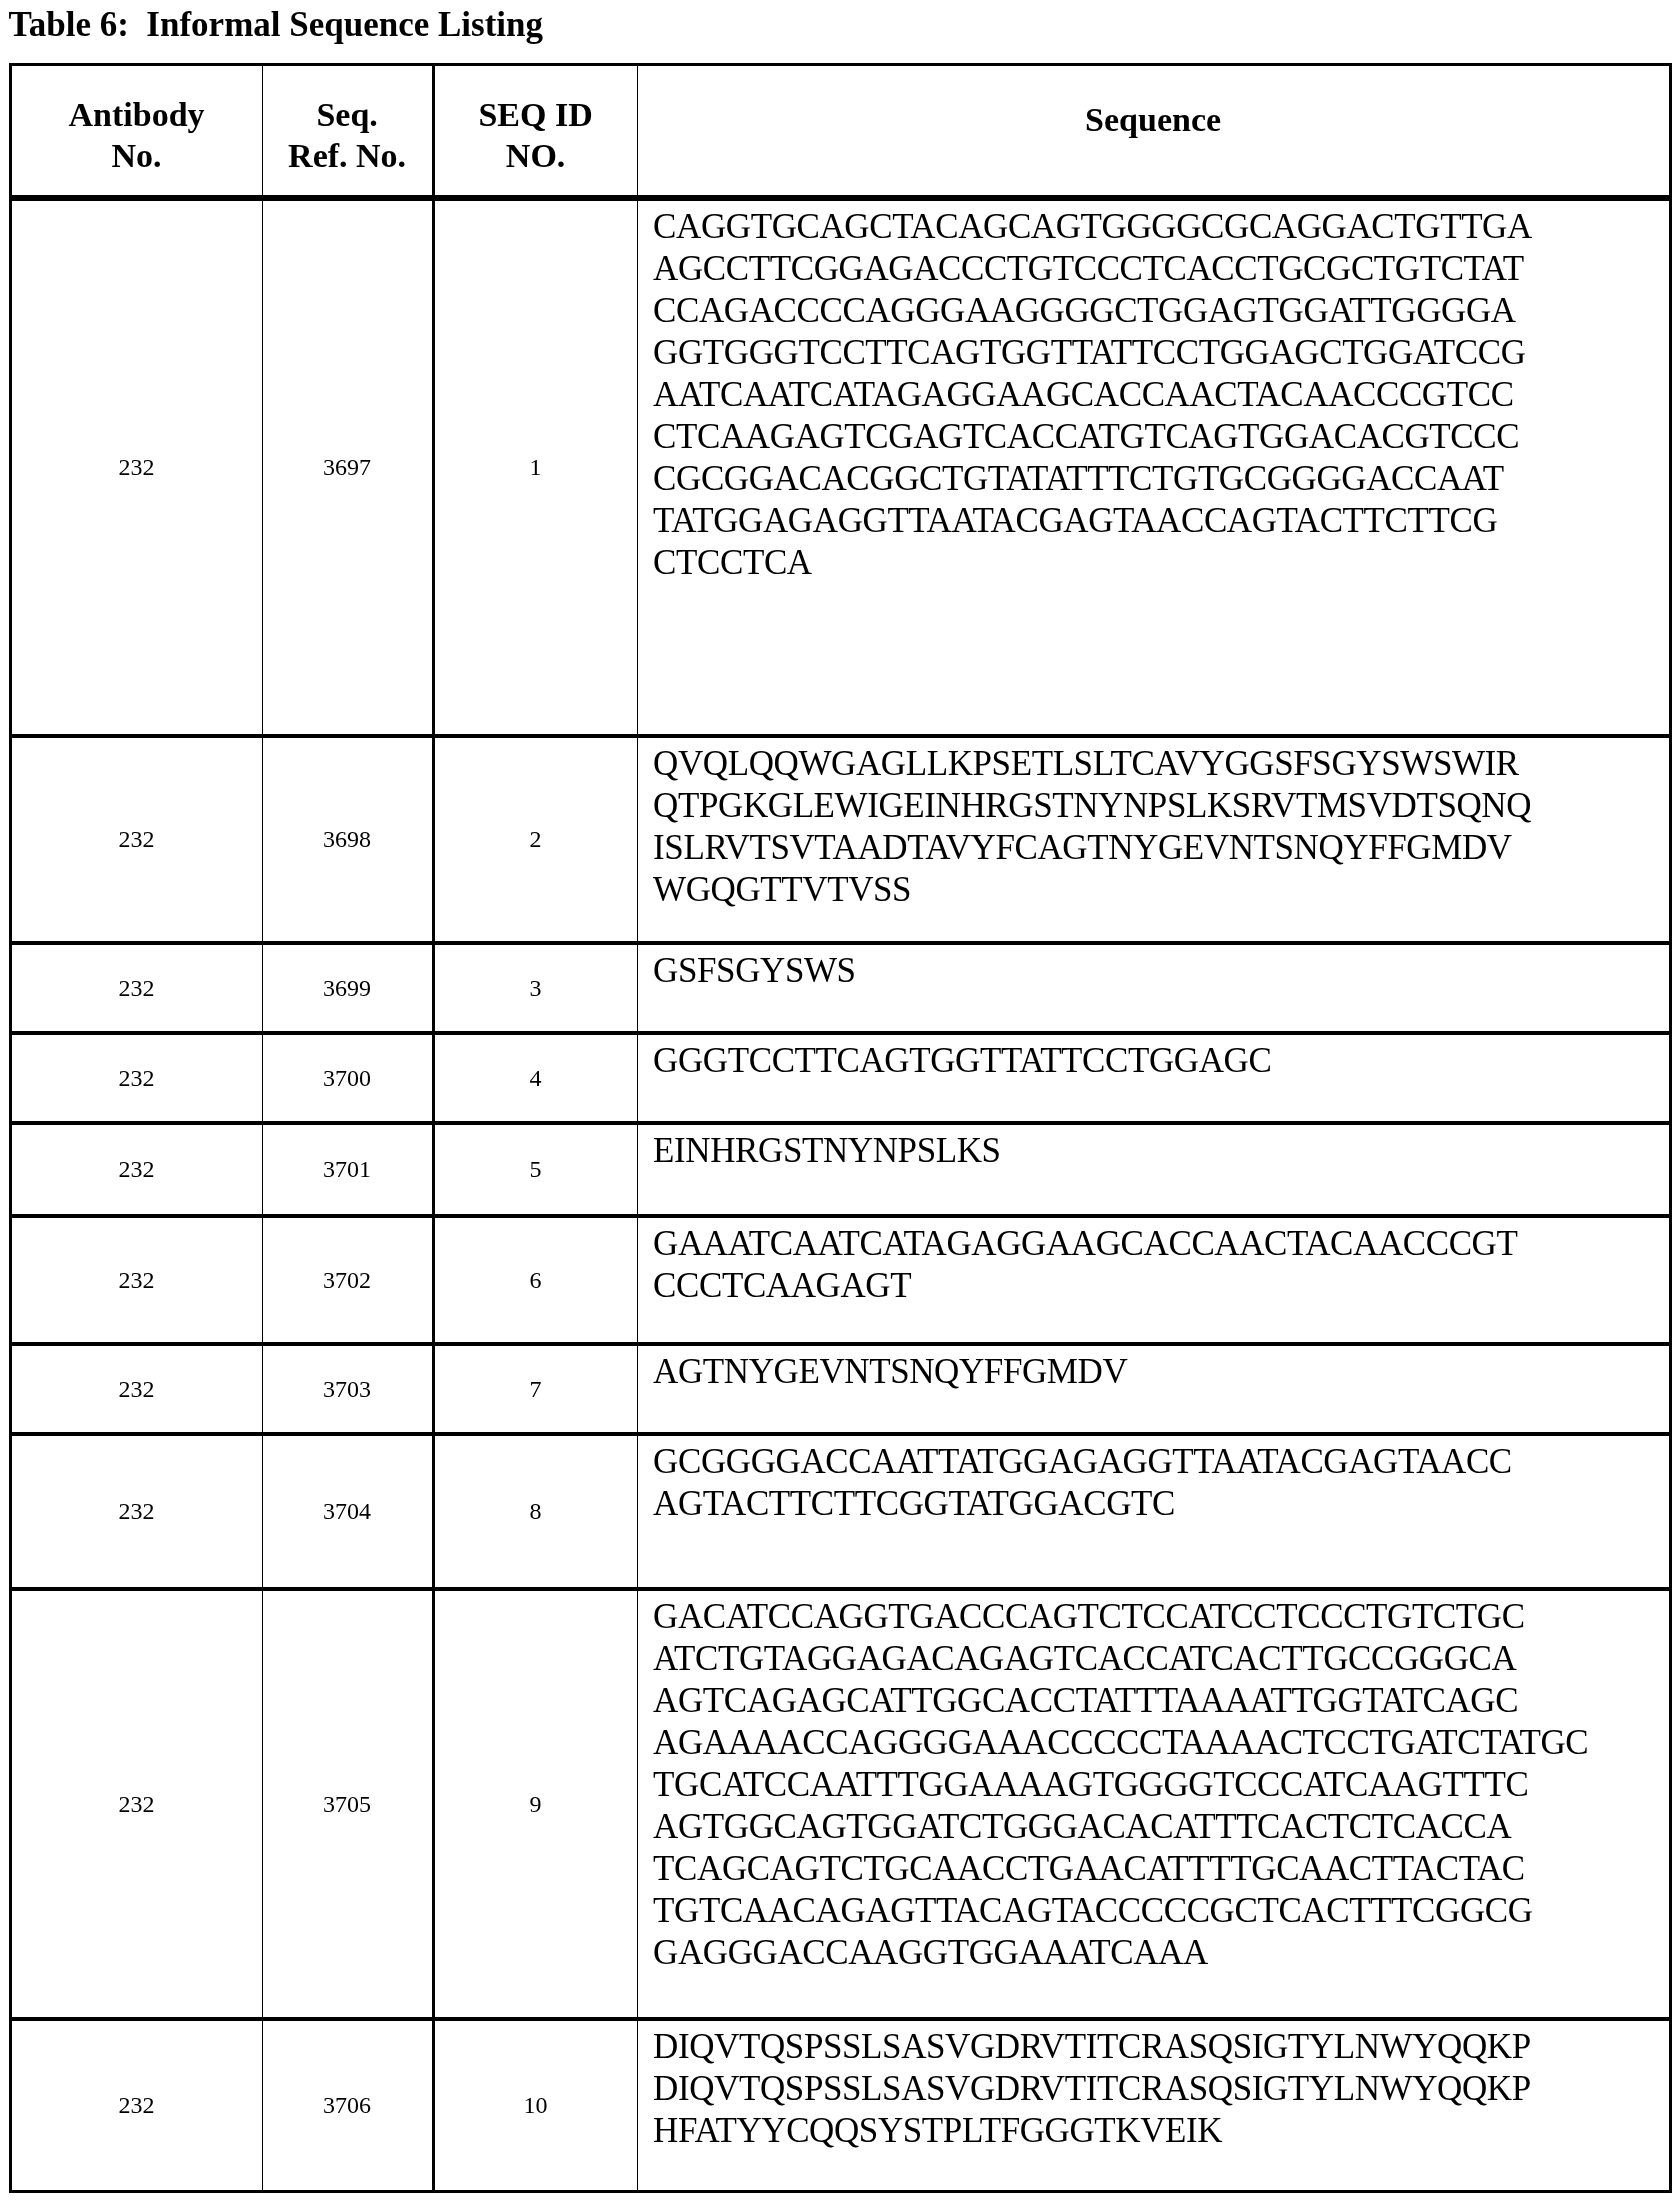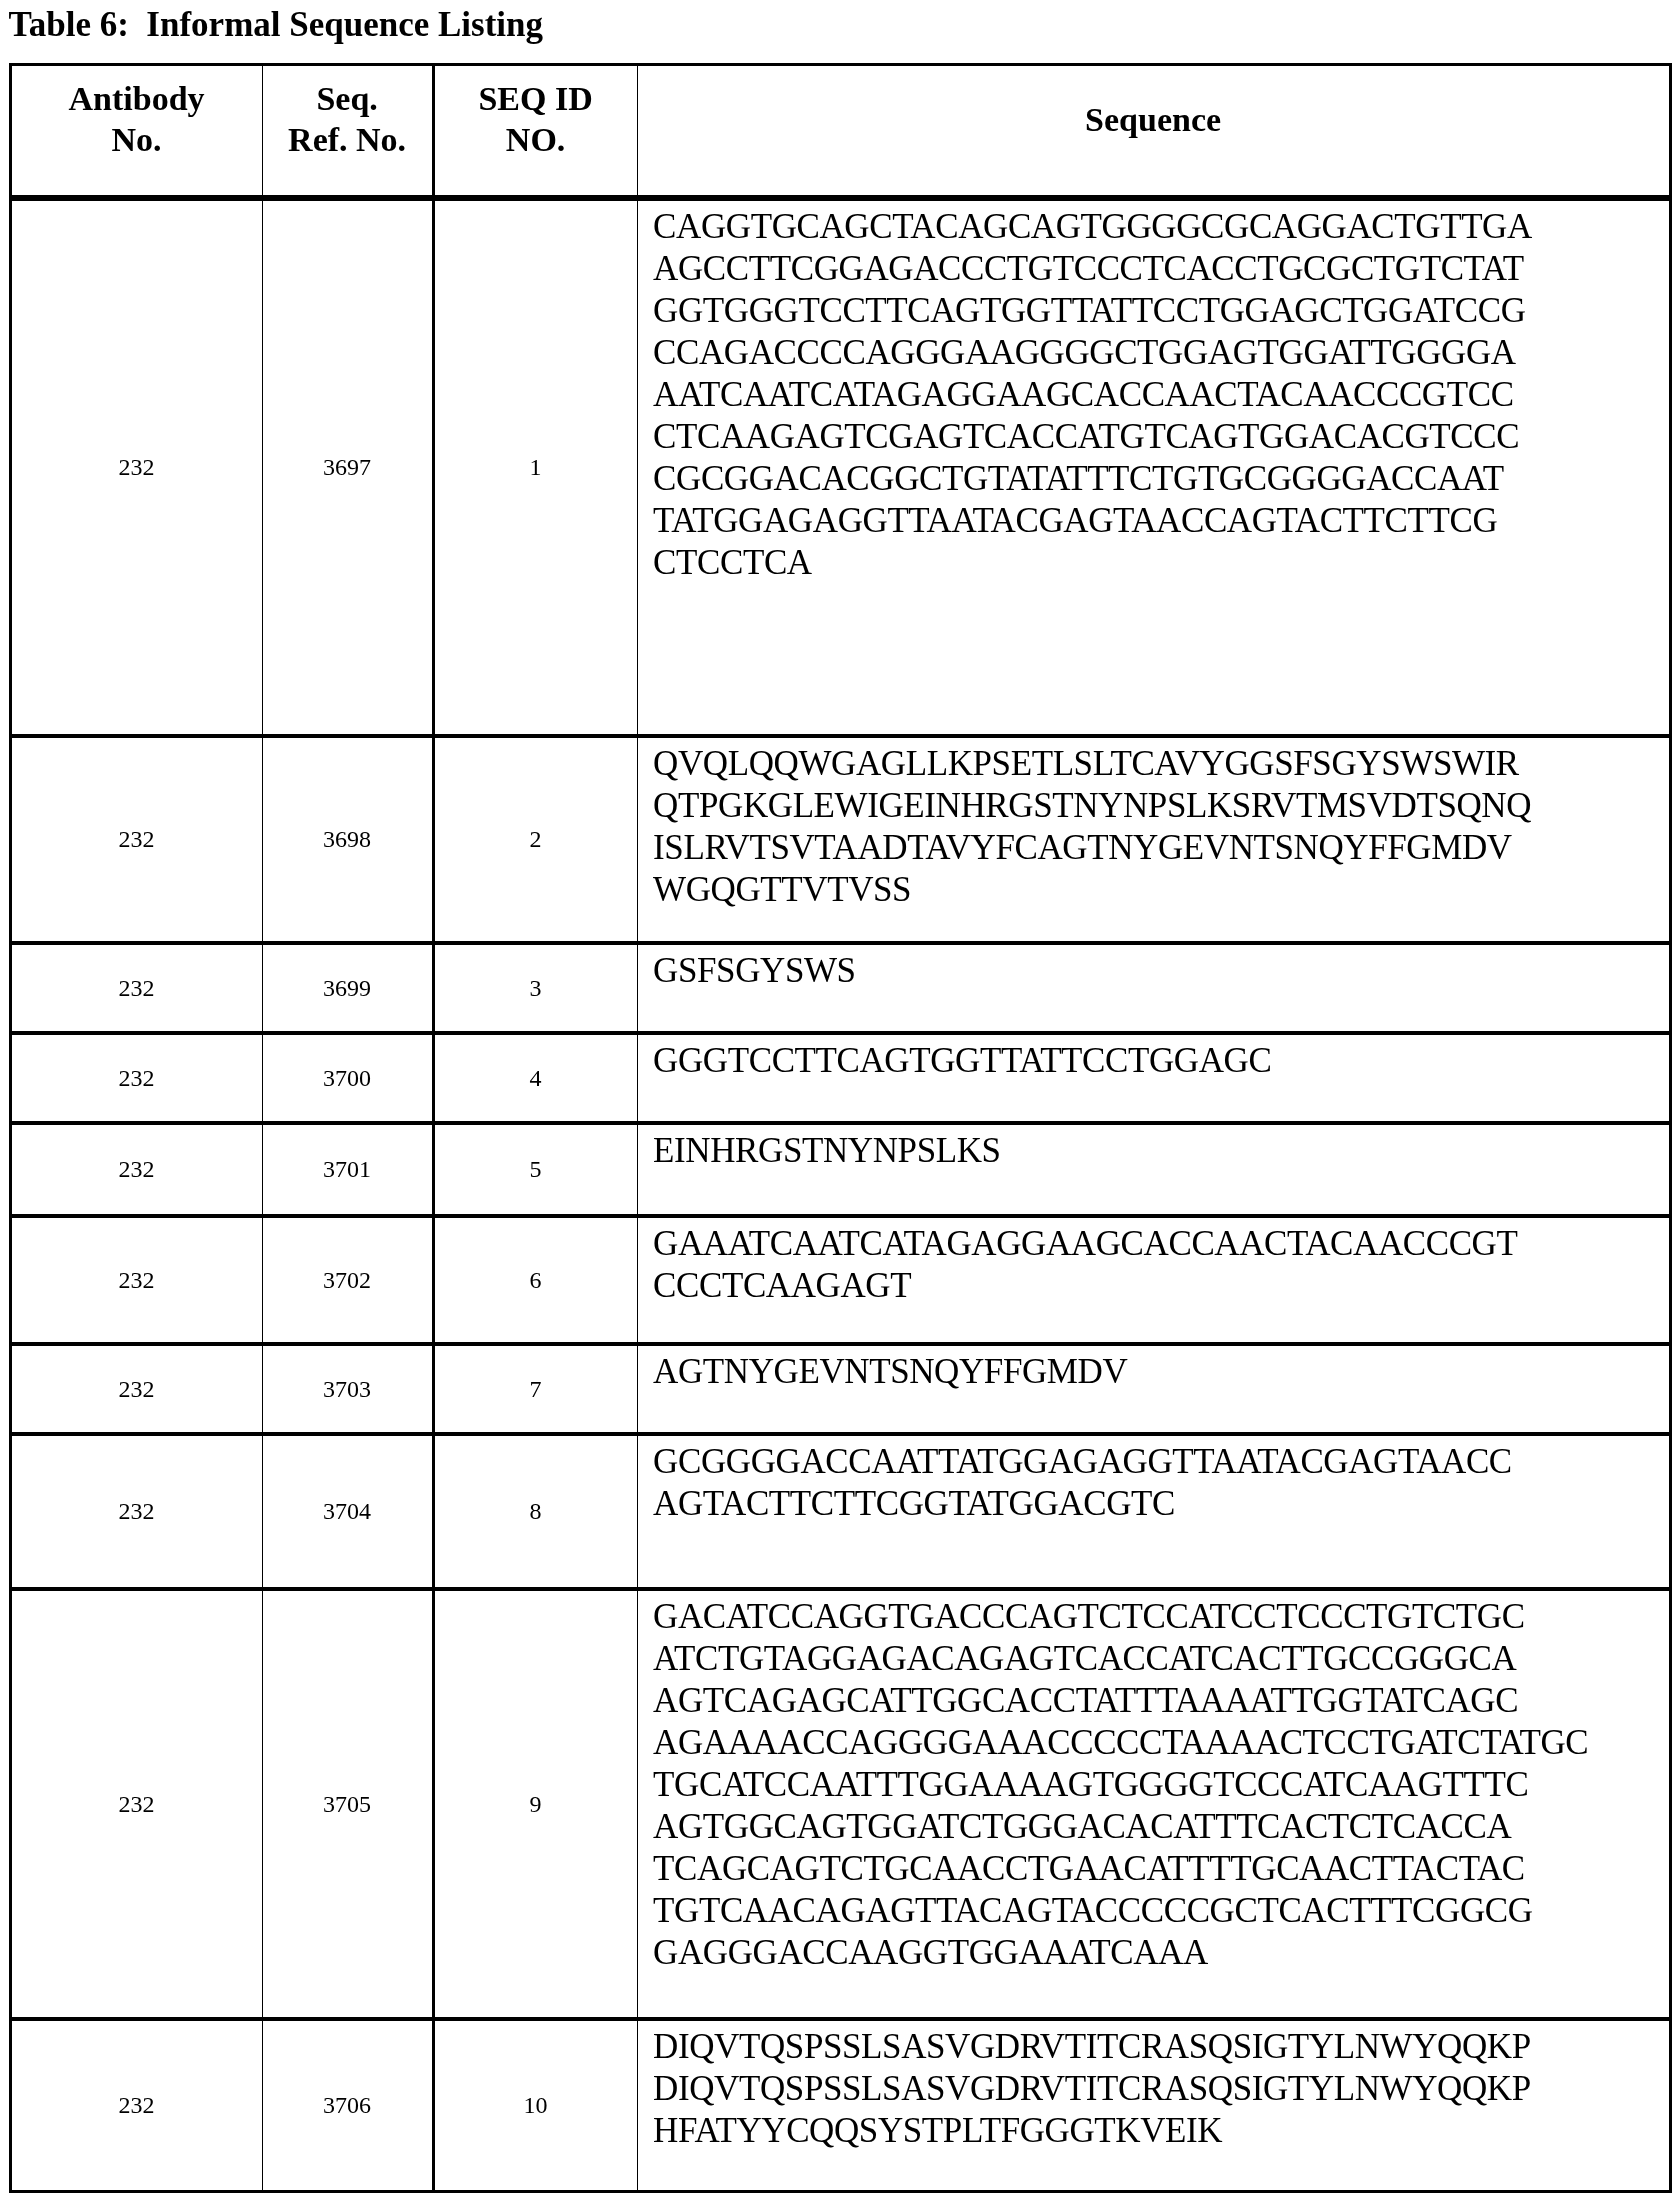--- a/index.html
+++ b/index.html
@@ -8,21 +8,21 @@
   .tbl{position:absolute;top:63px;left:8.6px;width:1657px;border:3.4px solid #000;}
   .row{display:flex;border-bottom:4.3px solid #000;}
   .row:last-child{border-bottom:none;}
   .row.hdr{border-bottom:6px solid #000;}
   .cell{box-sizing:border-box;overflow:hidden;}
   .c1{width:251px;border-right:1.7px solid #000;}
   .c2{width:172px;border-right:3.4px solid #000;}
   .c3{width:203px;border-right:1.7px solid #000;}
   .c4{flex:1;}
   .num{display:flex;align-items:center;justify-content:center;font-size:24px;}
-  .hcell{display:flex;flex-direction:column;align-items:center;padding-top:12px;font-size:34px;font-weight:bold;line-height:41px;}
+  .hcell{display:flex;flex-direction:column;align-items:center;padding-top:28px;font-size:34px;font-weight:bold;line-height:41px;}
   .hseq{justify-content:flex-start;padding-top:33px;}
   .seqcell{padding:5.2px 0 0 15.5px;}
   .sl{font-size:35px;line-height:42px;letter-spacing:-0.4px;white-space:nowrap;}
   .hh{height:129px;}
   .h1{height:533px;}
   .h2{height:203px;}
   .h3{height:86px;}
   .h4{height:86px;}
   .h5{height:89px;}
   .h6{height:124px;}
@@ -56,22 +56,22 @@
     </div>
   </div>
 
   <div class="row h1">
     <div class="cell c1 num">232</div>
     <div class="cell c2 num">3697</div>
     <div class="cell c3 num">1</div>
     <div class="cell c4 seqcell">
       <div class="sl">CAGGTGCAGCTACAGCAGTGGGGCGCAGGACTGTTGA</div>
       <div class="sl">AGCCTTCGGAGACCCTGTCCCTCACCTGCGCTGTCTAT</div>
+      <div class="sl">CCAGACCCCAGGGAAGGGGCTGGAGTGGATTGGGGA</div>
       <div class="sl">GGTGGGTCCTTCAGTGGTTATTCCTGGAGCTGGATCCG</div>
-      <div class="sl">CCAGACCCCAGGGAAGGGGCTGGAGTGGATTGGGGA</div>
       <div class="sl">AATCAATCATAGAGGAAGCACCAACTACAACCCGTCC</div>
       <div class="sl">CTCAAGAGTCGAGTCACCATGTCAGTGGACACGTCCC</div>
       <div class="sl">CGCGGACACGGCTGTATATTTCTGTGCGGGGACCAAT</div>
       <div class="sl">TATGGAGAGGTTAATACGAGTAACCAGTACTTCTTCG</div>
       <div class="sl">CTCCTCA</div>
     </div>
   </div>
 
   <div class="row h2">
     <div class="cell c1 num">232</div>

